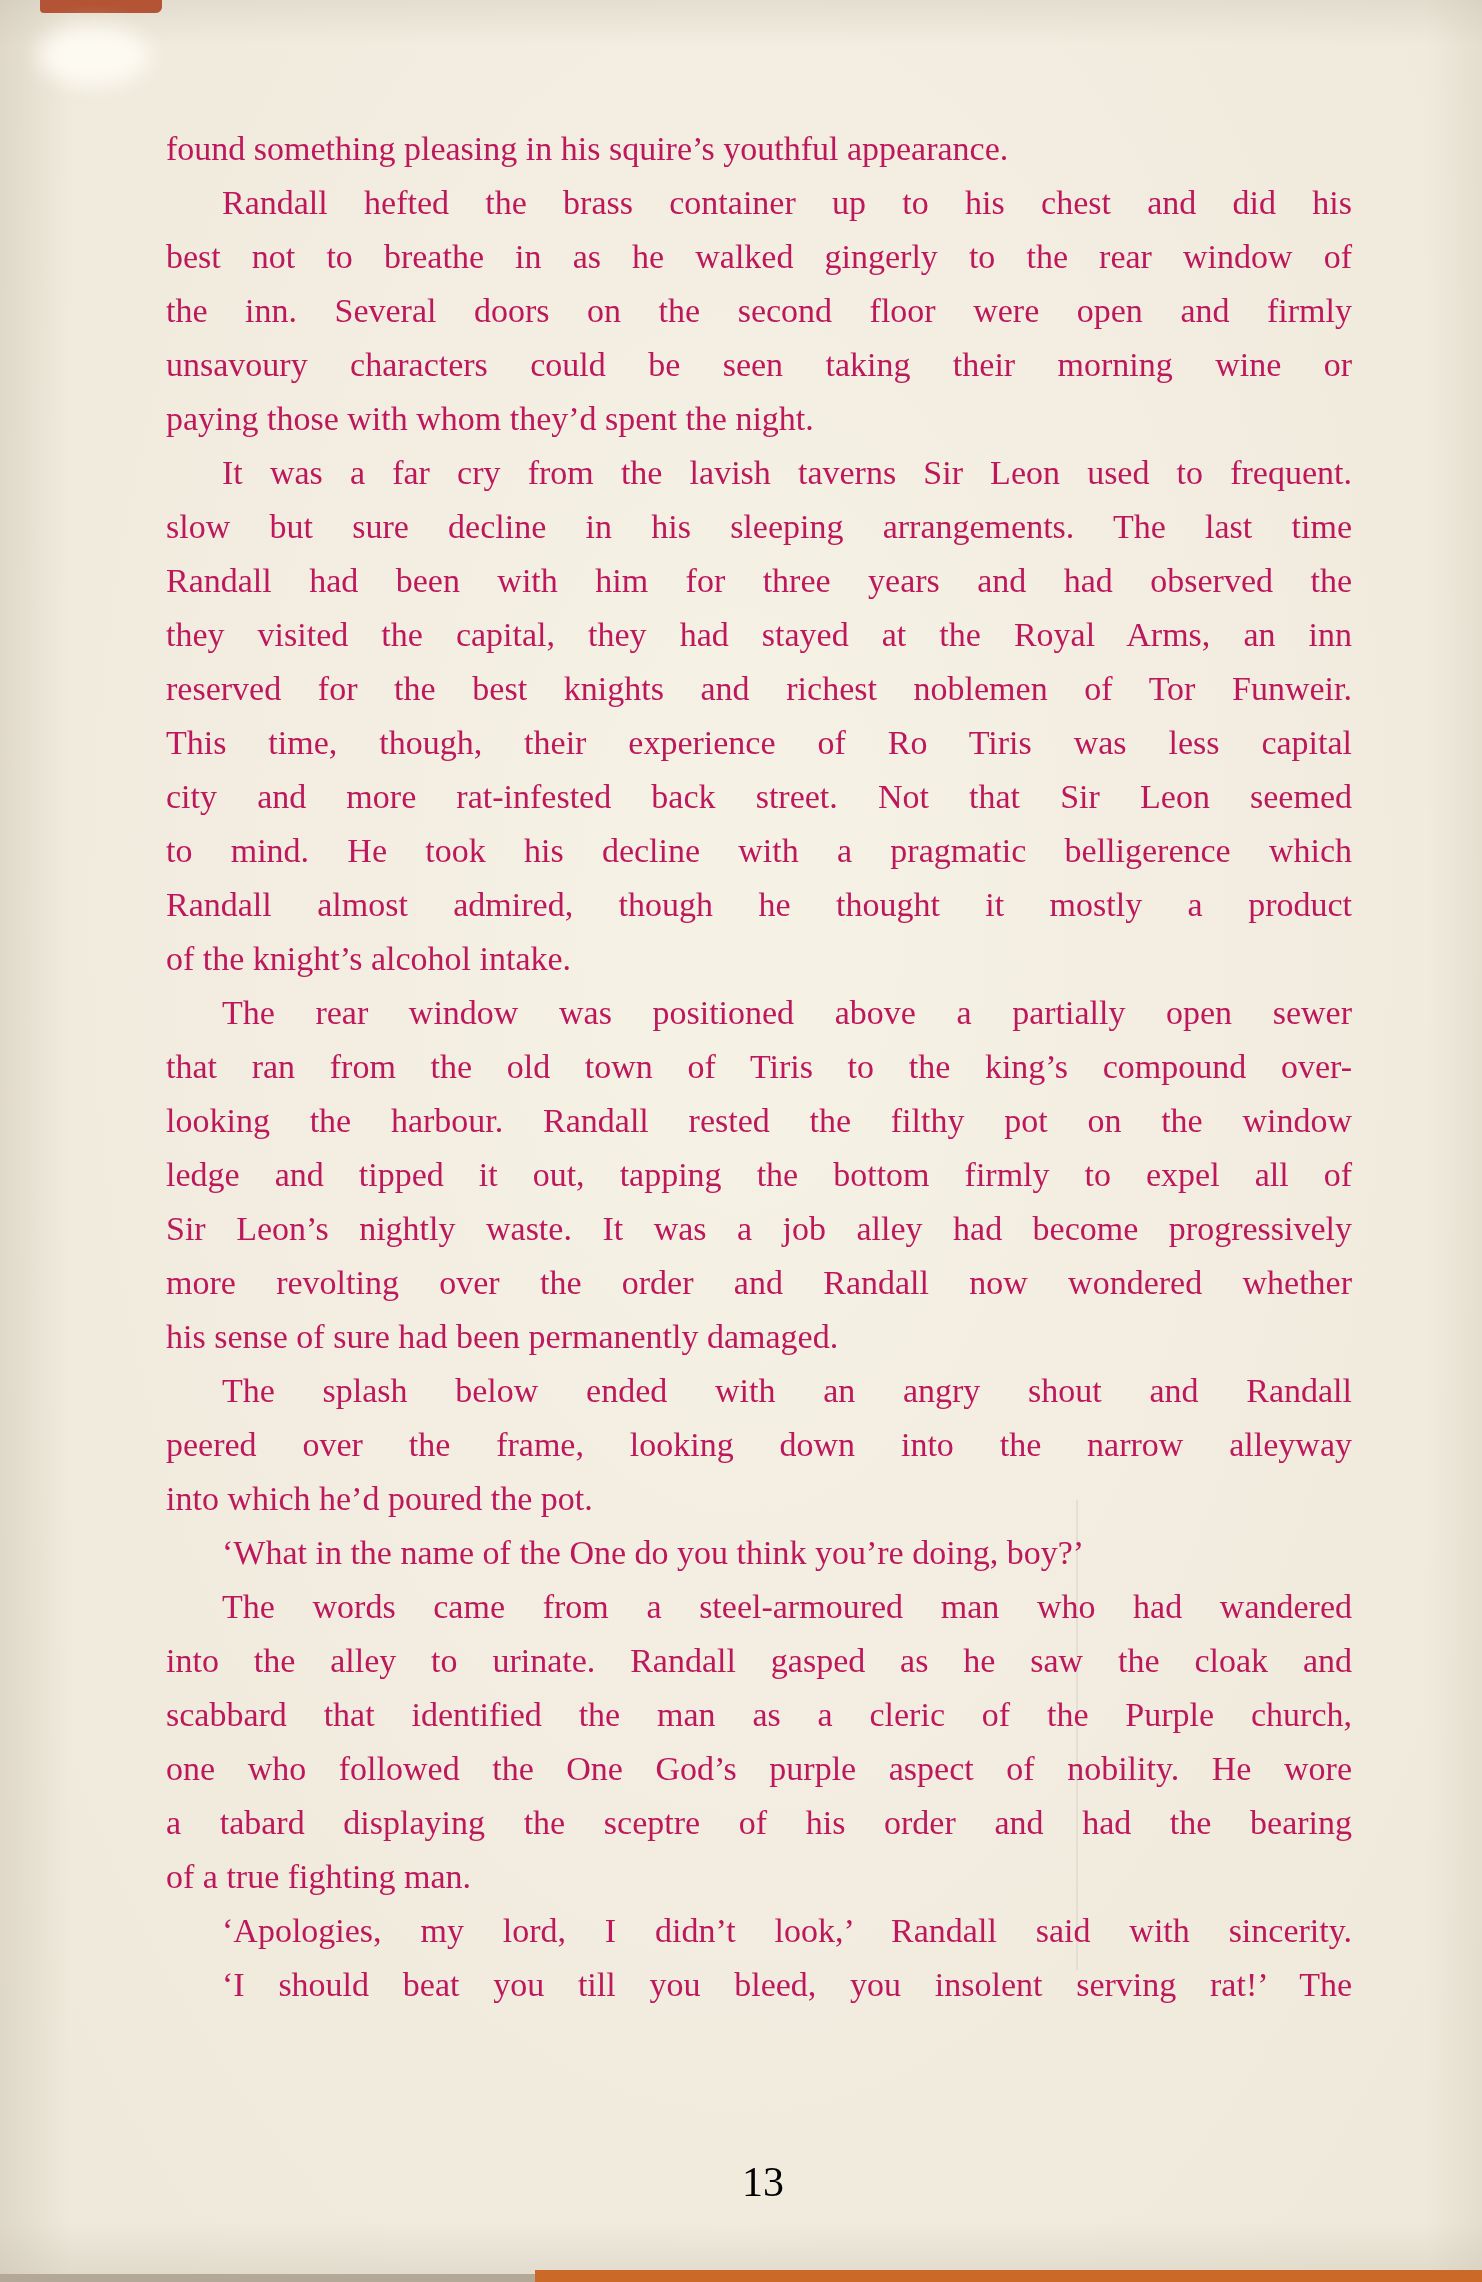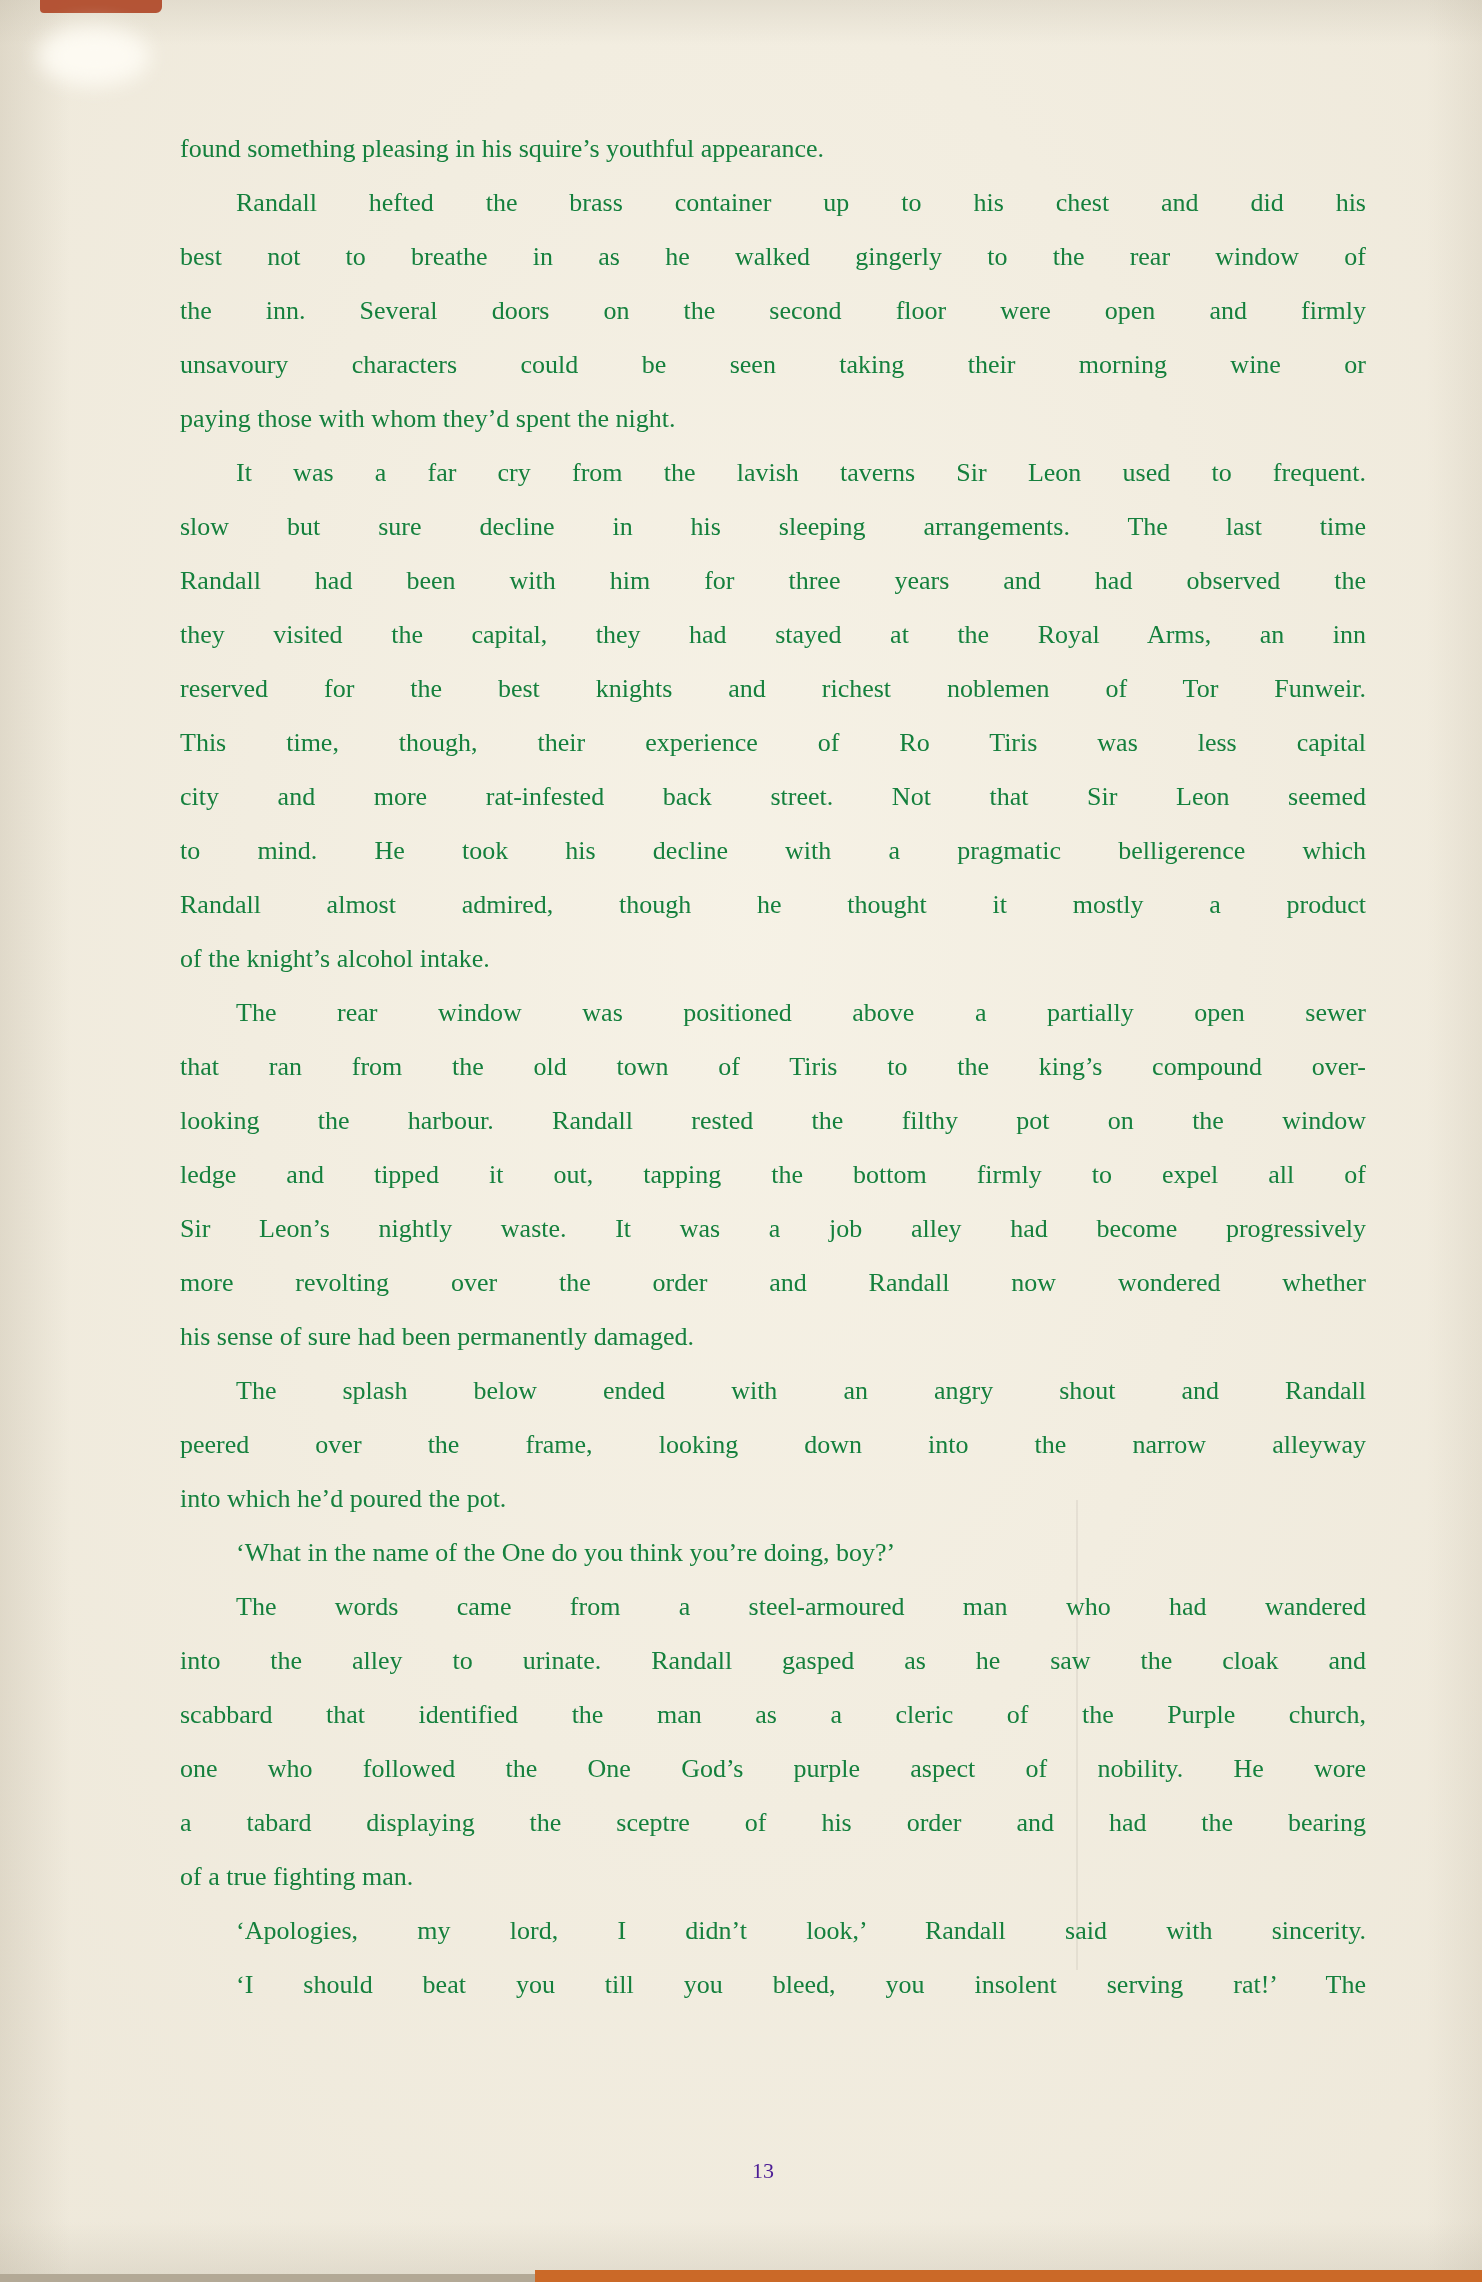--- a/index.html
+++ b/index.html
@@ -23,41 +23,41 @@
       linear-gradient(to right,  rgba(186,176,156,0.30), rgba(186,176,156,0) 70px),
       linear-gradient(to left,   rgba(186,176,156,0.20), rgba(186,176,156,0) 55px),
       linear-gradient(to bottom, rgba(178,170,152,0.22), rgba(178,170,152,0) 45px),
       linear-gradient(to top,    rgba(178,170,152,0.26), rgba(178,170,152,0) 60px),
       radial-gradient(ellipse at 50% 40%, rgba(255,252,242,0.35), rgba(220,210,188,0.12) 90%);
     pointer-events: none;
   }
 
   .text-block {
     position: absolute;
-    left: 180px;
+    left: 166px;
     top: 122px;
     width: 1186px;
-    color: #15803d;
-    font-size: 26px;
+    color: #be185d;
+    font-size: 34px;
     line-height: 54px;
   }
 
   .para { margin: 0; }
   .line { text-align: left; white-space: normal; }
   .line.fill { text-align: justify; text-align-last: justify; }
   .para.indent .line.first { text-indent: 56px; }
 
   .page-number {
     position: absolute;
     left: 170px;
     width: 1186px;
     top: 2158px;
     text-align: center;
-    font-size: 22px;
-    color: #4c1d95;
+    font-size: 42px;
+    color: #000000;
   }
 
   
   .artifact { position: absolute; pointer-events: none; }
   .art-top-red {
     left: 40px; top: 0; width: 122px; height: 13px;
     background: #b04828; border-radius: 0 0 6px 4px; opacity: 0.92;
   }
   .art-white-blob {
     left: 38px; top: 26px; width: 112px; height: 60px;

